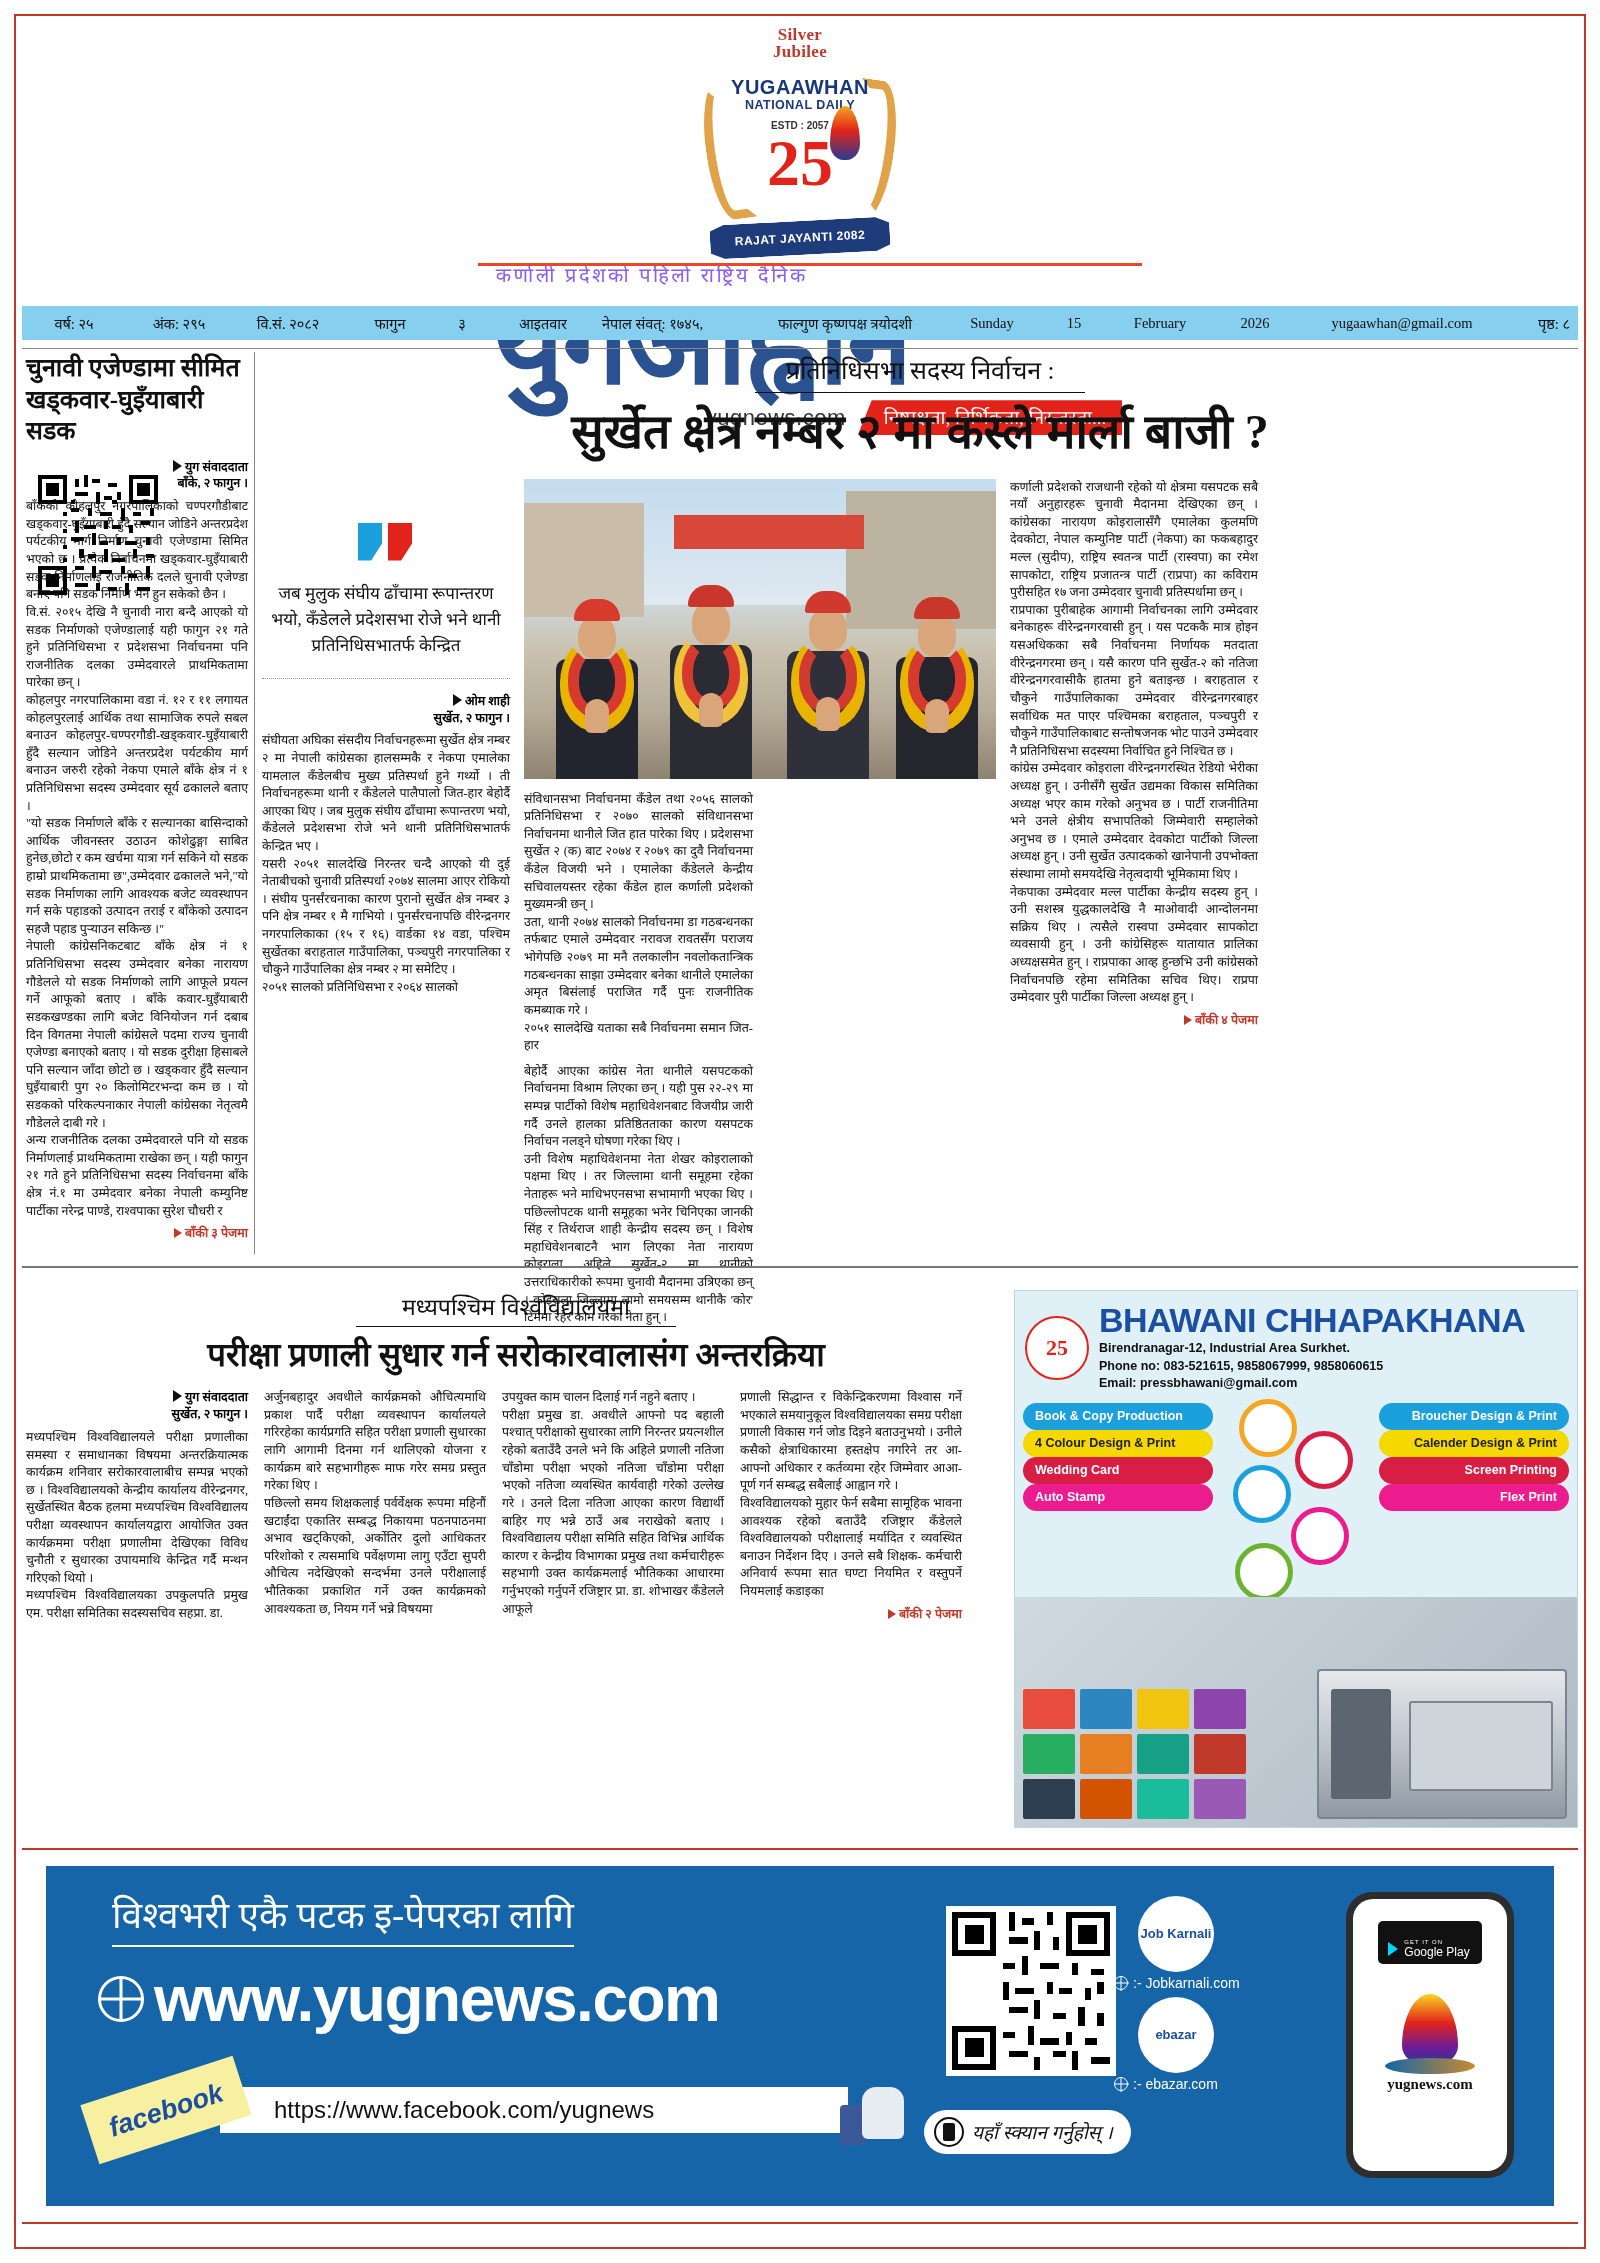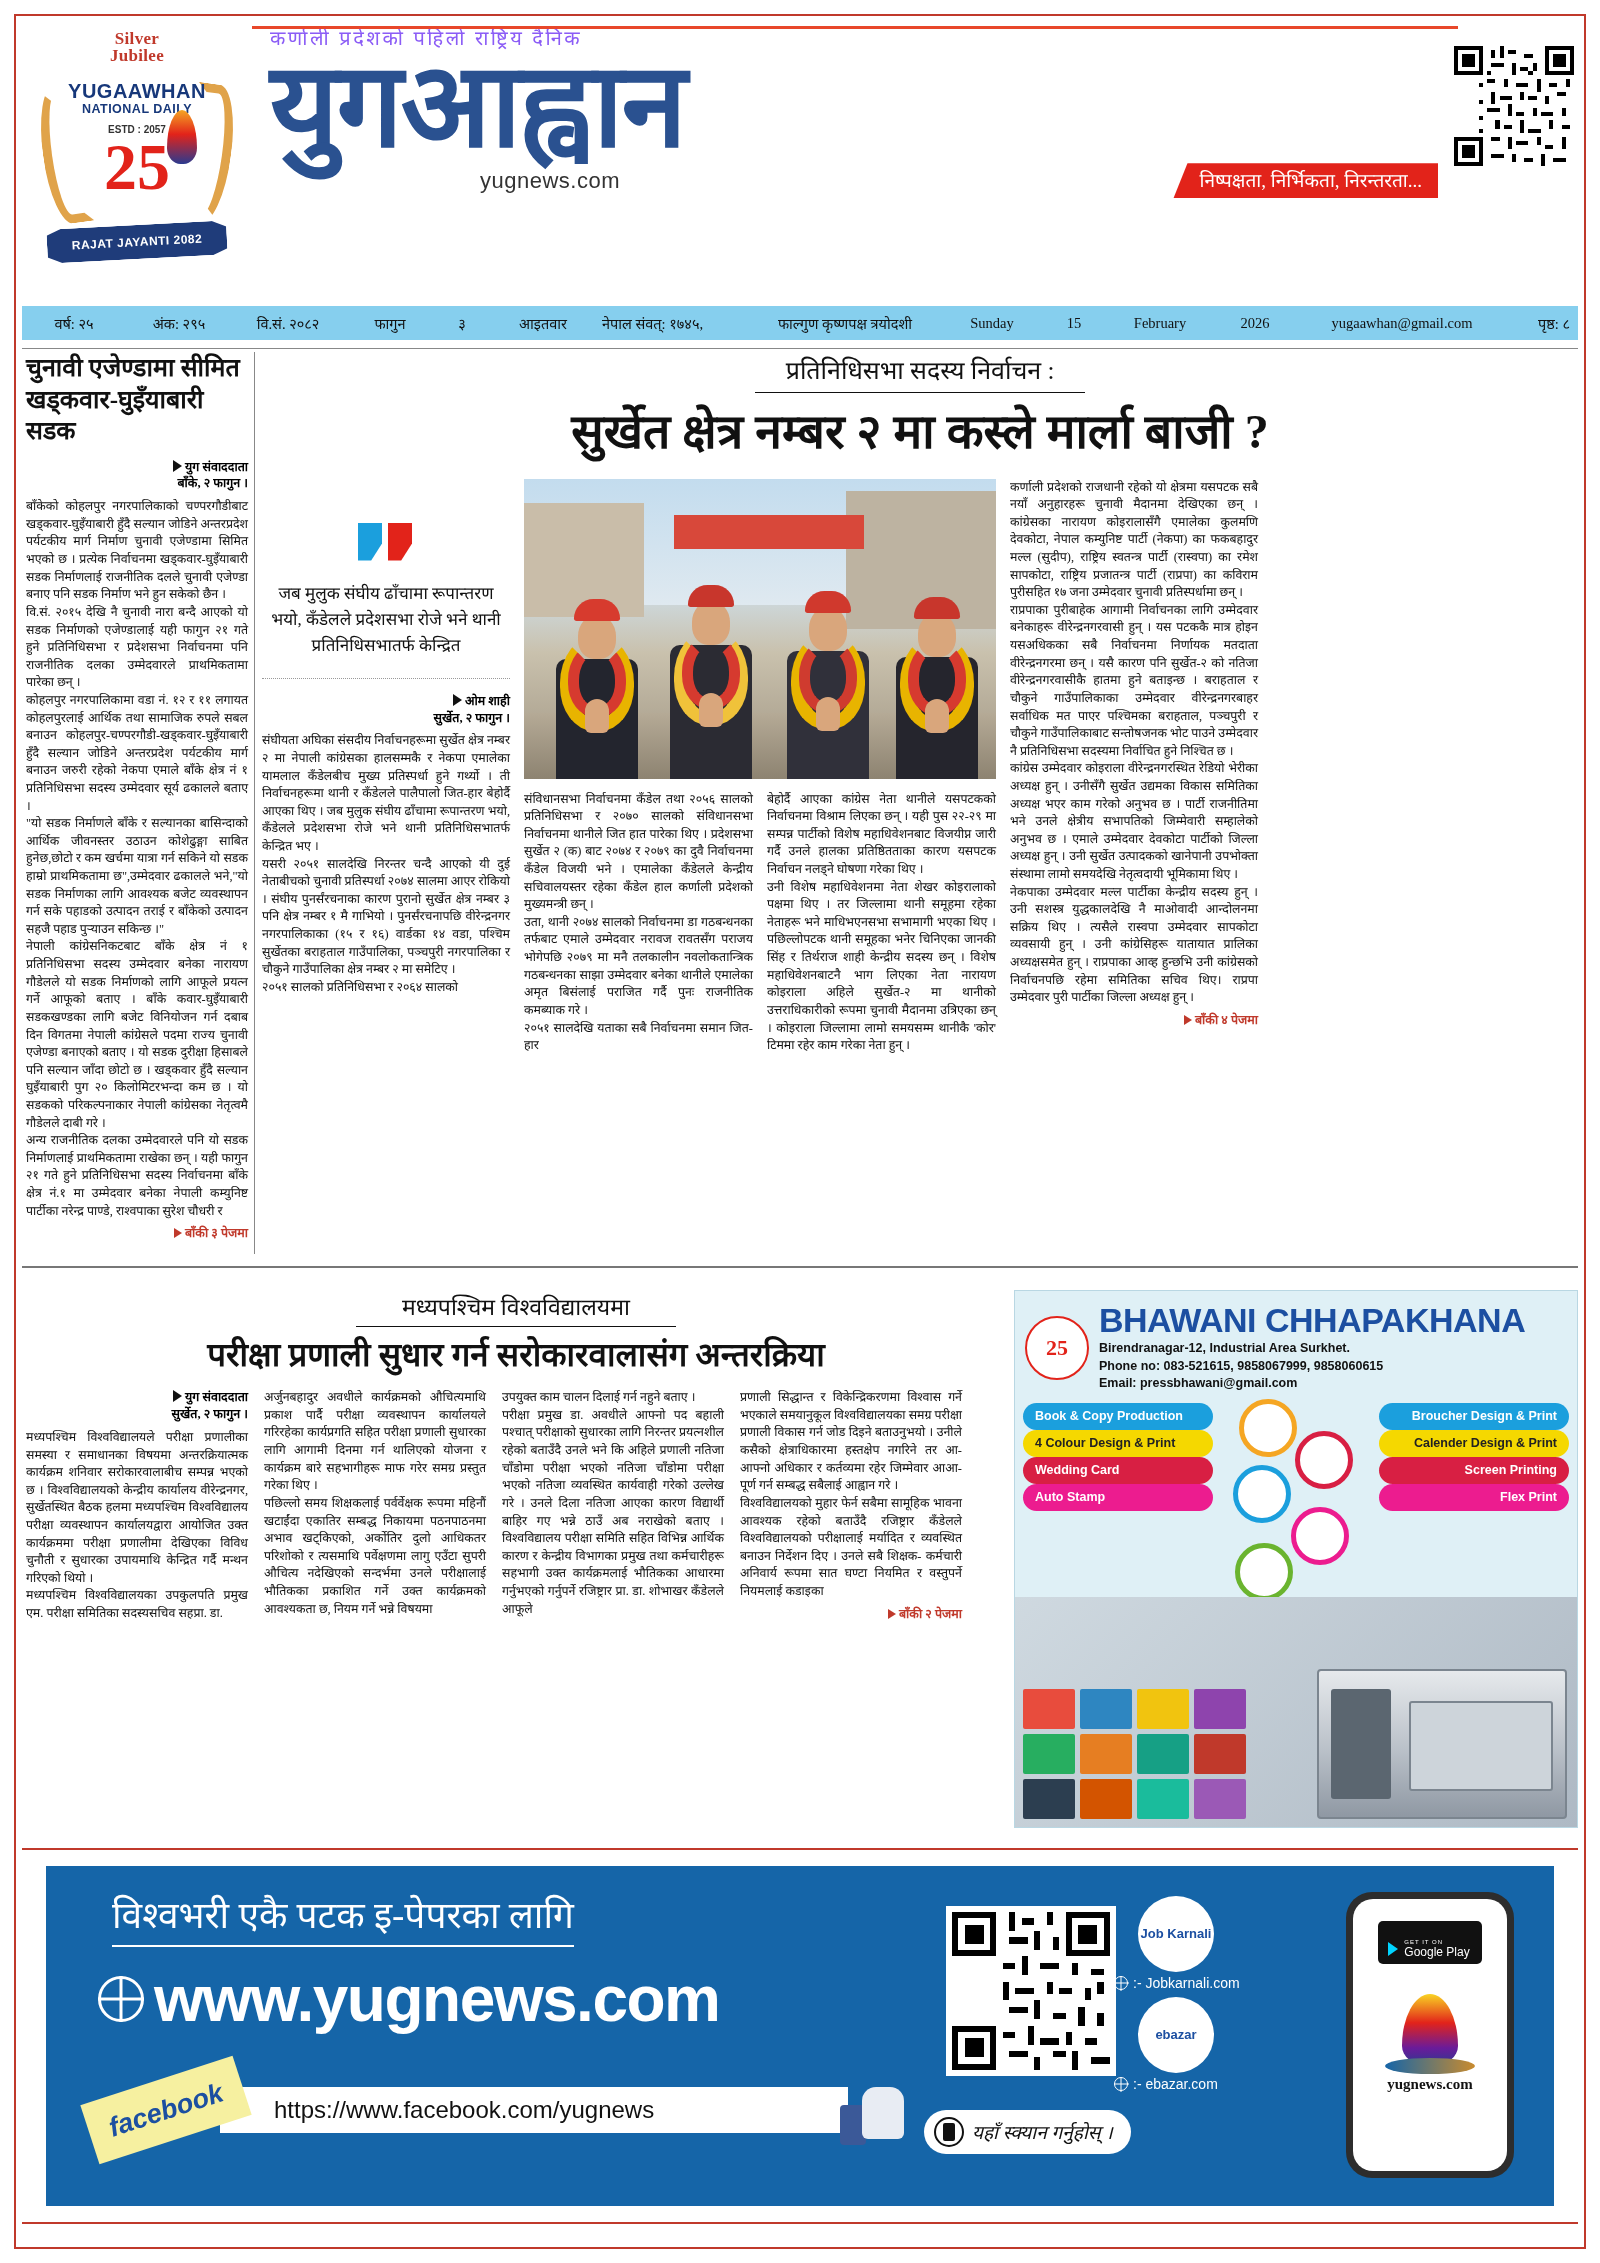--- a/index.html
+++ b/index.html
@@ -18,23 +18,23 @@
     position: absolute;
     left: 14px; top: 14px;
     width: 1572px; height: 2235px;
     border: 2px solid #c0392b;
     pointer-events: none;
   }
 
   
   .masthead {
     position: absolute;
-    left: 22px; top: 6px;
+    left: 22px; top: 26px;
     width: 1556px; height: 278px;
-    display: flex; align-items: center;
+    display: flex; align-items: center; flex-direction: column;
   }
   .logo-block {
     width: 230px; height: 250px;
     position: relative;
     flex: 0 0 230px;
     display: flex; flex-direction: column;
     align-items: center; justify-content: center;
   }
   .silver-jubilee {
     color: #c0392b;
@@ -809,21 +809,21 @@
           <div class="person" style="left:358px; width:110px; height:206px;">
             <div class="p-body" style="height:122px;background:#25252d"></div>
             <div class="p-garl" style="bottom:48px;border-color:#e8b400;border-top-color:transparent"></div>
             <div class="p-garl2" style="bottom:64px;border-color:#d63a2f;border-top-color:transparent"></div>
             <div class="p-head" style="bottom:122px"></div>
             <div class="p-cap" style="bottom:160px;background:#c8362c"></div>
             <div class="p-hands" style="bottom:46px"></div>
           </div>
         </div>
 
-        <div style="display:flex;gap:14px;margin-top:12px;">
+        <div style="display:flex;gap:8px;margin-top:12px;flex-direction:column;">
           <div class="col-text" style="width:229px">
             <p>संविधानसभा निर्वाचनमा कँडेल तथा २०५६ सालको प्रतिनिधिसभा र २०७० सालको संविधानसभा निर्वाचनमा थानीले जित हात पारेका थिए । प्रदेशसभा सुर्खेत २ (क) बाट २०७४ र २०७९ का दुवै निर्वाचनमा कँडेल विजयी भने । एमालेका कँडेलले केन्द्रीय सचिवालयस्तर रहेका कँडेल हाल कर्णाली प्रदेशको मुख्यमन्त्री छन् ।</p>
             <p>उता, थानी २०७४ सालको निर्वाचनमा डा गठबन्धनका तर्फबाट एमाले उम्मेदवार नरावज रावतसँग पराजय भोगेपछि २०७९ मा मनै तलकालीन नवलोकतान्त्रिक गठबन्धनका साझा उम्मेदवार बनेका थानीले एमालेका अमृत बिसंलाई पराजित गर्दै पुनः राजनीतिक कमब्याक गरे ।</p>
             <p>२०५१ सालदेखि यताका सबै निर्वाचनमा समान जित-हार</p>
           </div>
           <div class="col-text" style="width:229px">
             <p>बेहोर्दै आएका कांग्रेस नेता थानीले यसपटकको निर्वाचनमा विश्राम लिएका छन् । यही पुस २२-२९ मा सम्पन्न पार्टीको विशेष महाधिवेशनबाट विजयीप्न जारी गर्दै उनले हालका प्रतिष्ठितताका कारण यसपटक निर्वाचन नलड्ने घोषणा गरेका थिए ।</p>
             <p>उनी विशेष महाधिवेशनमा नेता शेखर कोइरालाको पक्षमा थिए । तर जिल्लामा थानी समूहमा रहेका नेताहरू भने माधिभएनसभा सभामागी भएका थिए । पछिल्लोपटक थानी समूहका भनेर चिनिएका जानकी सिंह र तिर्थराज शाही केन्द्रीय सदस्य छन् । विशेष महाधिवेशनबाटनै भाग लिएका नेता नारायण कोइराला अहिले सुर्खेत-२ मा थानीको उत्तराधिकारीको रूपमा चुनावी मैदानमा उत्रिएका छन् । कोइराला जिल्लामा लामो समयसम्म थानीकै 'कोर' टिममा रहेर काम गरेका नेता हुन् ।</p>
             <p></p>
           </div>

